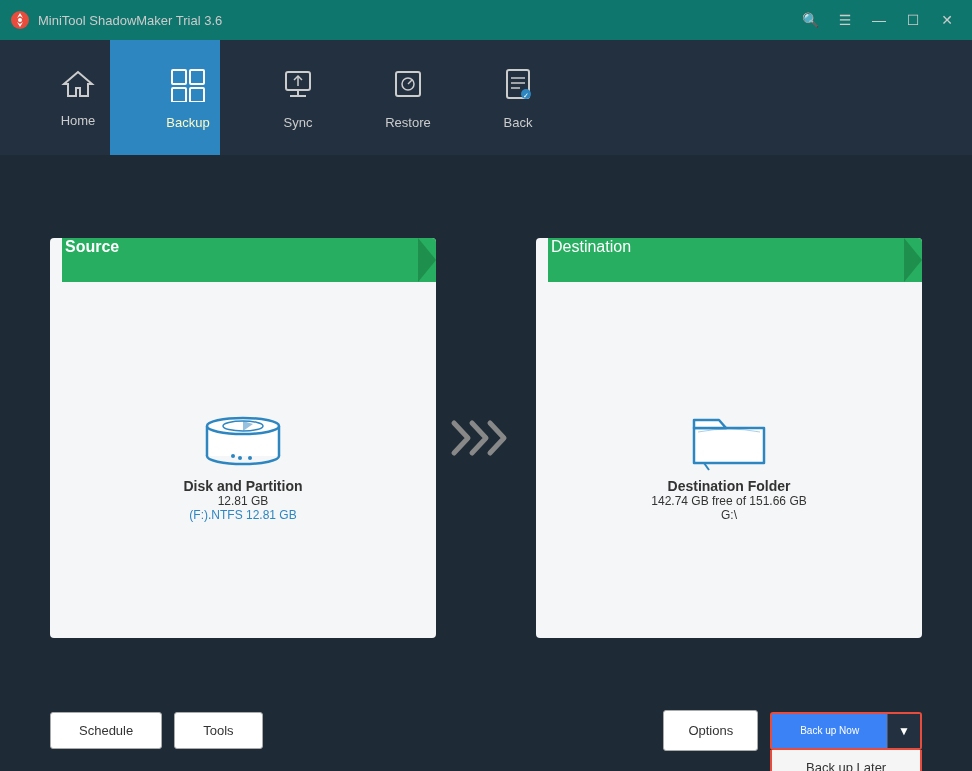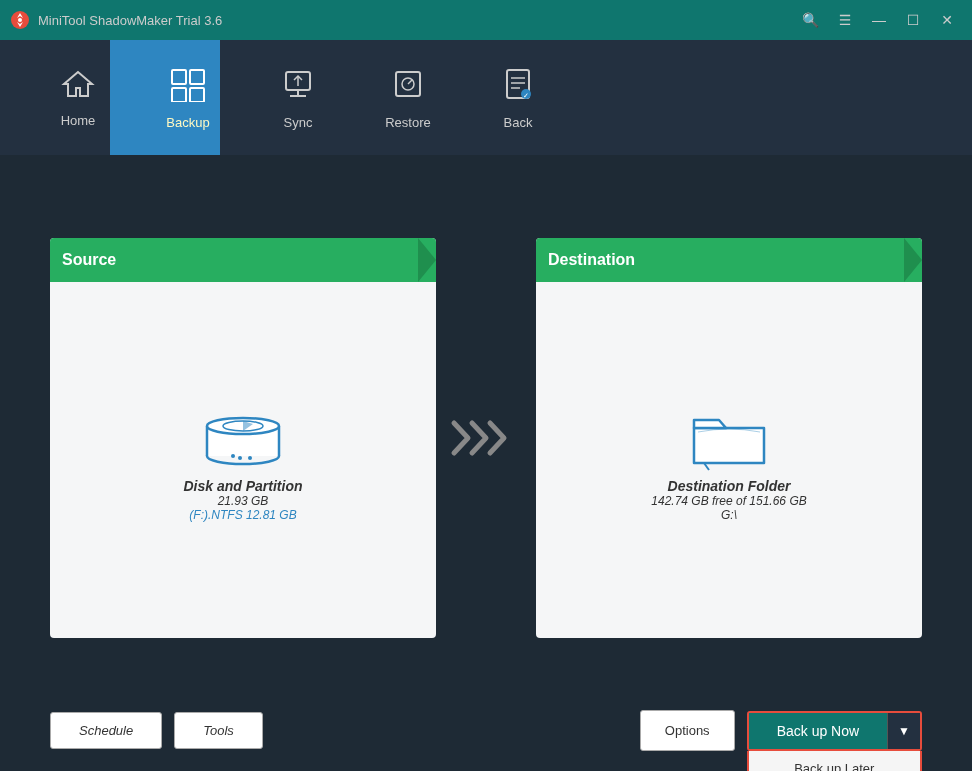--- a/index.html
+++ b/index.html
@@ -98,26 +98,26 @@
       border-radius: 4px;
       overflow: hidden;
       display: flex;
       flex-direction: column;
       height: 400px;
       cursor: pointer;
     }
     .card-header {
       height: 44px;
       display: flex;
-      align-items: center;
-      padding: 0 12px;
+      padding: 0 3px;
       font-size: 16px;
       font-weight: bold;
       color: #fff;
       position: relative;
+      margin-left: 12px;
     }
     .card-header.source-header {
       background: #27ae60;
     }
     .card-header.dest-header {
       background: #27ae60;
     }
     .card-header::after {
       content: '';
       position: absolute;
@@ -130,21 +130,20 @@
       border-color: transparent transparent transparent #27ae60;
     }
     .card-body {
       flex: 1;
       display: flex;
       flex-direction: column;
       align-items: center;
       justify-content: center;
       padding: 20px;
       gap: 0;
-      font-style: italic;
     }
     .card-title {
       font-size: 14px;
       font-weight: bold;
       color: #333;
     }
     .card-sub {
       font-size: 12px;
       color: #2e86c1;
       text-align: center;
@@ -168,21 +167,20 @@
       gap: 12px;
     }
     .btn-outline {
       padding: 10px 28px;
       background: #fff;
       border: 1px solid #aaa;
       border-radius: 3px;
       font-size: 13px;
       color: #333;
       cursor: pointer;
-      font-style: italic;
     }
 
     .btn-spacer { flex: 1; }
 
     .btn-options {
       padding: 12px 24px;
       background: #fff;
       border: 1px solid #aaa;
       border-radius: 3px;
       font-size: 13px;
@@ -196,24 +194,24 @@
       flex-direction: column;
     }
     .backup-now-row {
       display: flex;
       align-items: stretch;
       border: 2px solid #e74c3c;
       border-radius: 3px;
     }
     .btn-backup-now {
       padding: 10px 28px;
-      background: #0f766e;
+      background: #3b82f6;
       color: #fff;
       border: none;
-      font-size: 14px;
+      font-size: 10px;
       cursor: pointer;
       border-right: 1px solid #555;
     }
     .btn-dropdown {
       padding: 10px 10px;
       background: #233040;
       border: none;
       color: #fff;
       cursor: pointer;
       font-size: 12px;
@@ -357,37 +355,37 @@
           <ellipse cx="45" cy="28" rx="36" ry="8" fill="white" stroke="#2e86c1" stroke-width="2.5"></ellipse>
 
           <ellipse cx="45" cy="28" rx="20" ry="5" fill="none" stroke="#2e86c1" stroke-width="1.5"></ellipse>
           <path d="M45 23 L55 26 L45 33 Z" fill="#2e86c1" opacity="0.5"></path>
 
           <circle cx="35" cy="58" r="2" fill="#2e86c1"></circle>
           <circle cx="42" cy="60" r="2" fill="#2e86c1"></circle>
           <circle cx="52" cy="60" r="2" fill="#2e86c1"></circle>
         </svg>
         <div class="card-title">Disk and Partition</div>
-        <div class="card-sub" style="color:#333;font-weight:normal;">21.93 GB</div>
+        <div class="card-sub" style="color:#333;font-weight:normal;">12.81 GB</div>
         <div class="card-sub">(F:).NTFS 12.81 GB</div>
       </div>
     </div>
 
     <div class="arrow-area">
       <svg width="80" height="50" viewBox="0 0 80 50">
 
         <path d="M8 10 L22 25 L8 40" stroke="#888" stroke-width="5" fill="none" stroke-linecap="round" stroke-linejoin="round"></path>
         <path d="M26 10 L40 25 L26 40" stroke="#888" stroke-width="5" fill="none" stroke-linecap="round" stroke-linejoin="round"></path>
         <path d="M44 10 L58 25 L44 40" stroke="#888" stroke-width="5" fill="none" stroke-linecap="round" stroke-linejoin="round"></path>
       </svg>
     </div>
 
     <div class="card">
       <div class="card-header dest-header">
-        <span style="font-size:16px;font-weight:bold;">Destination</span>
+        <span style="font-size:16px;font-weight:normal;">Destination</span>
         <div style="position:absolute;right:0;top:0;width:0;height:0;border-style:solid;border-width:22px 0 22px 18px;border-color:transparent transparent transparent #1f8f4e;"></div>
 
       </div>
       <div class="card-body">
 
         <svg class="folder-svg" viewBox="0 0 90 80">
 
           <path d="M10 30 L10 65 L80 65 L80 30 Z" fill="white" stroke="#2e86c1" stroke-width="2.5" stroke-linejoin="round"></path>
 
           <path d="M10 30 L10 22 L35 22 L42 30 Z" fill="white" stroke="#2e86c1" stroke-width="2.5" stroke-linejoin="round"></path>

